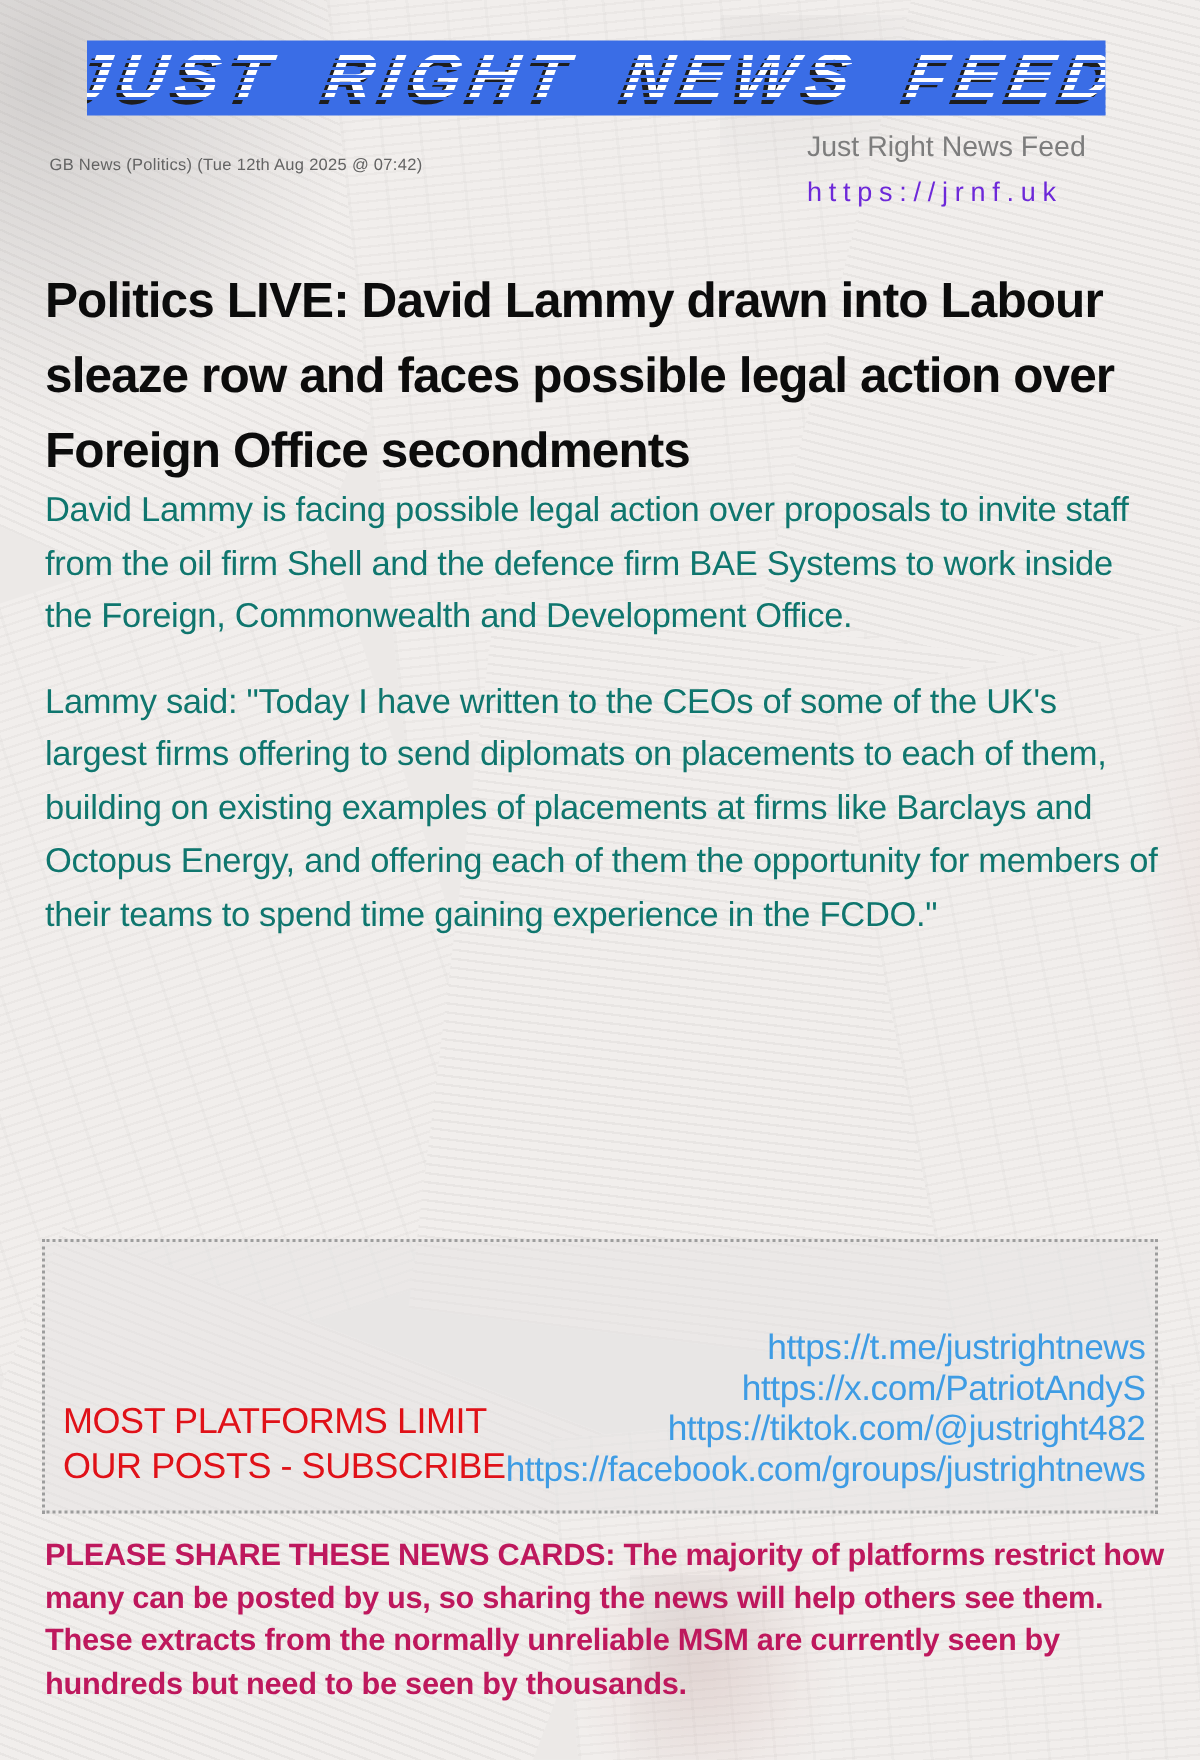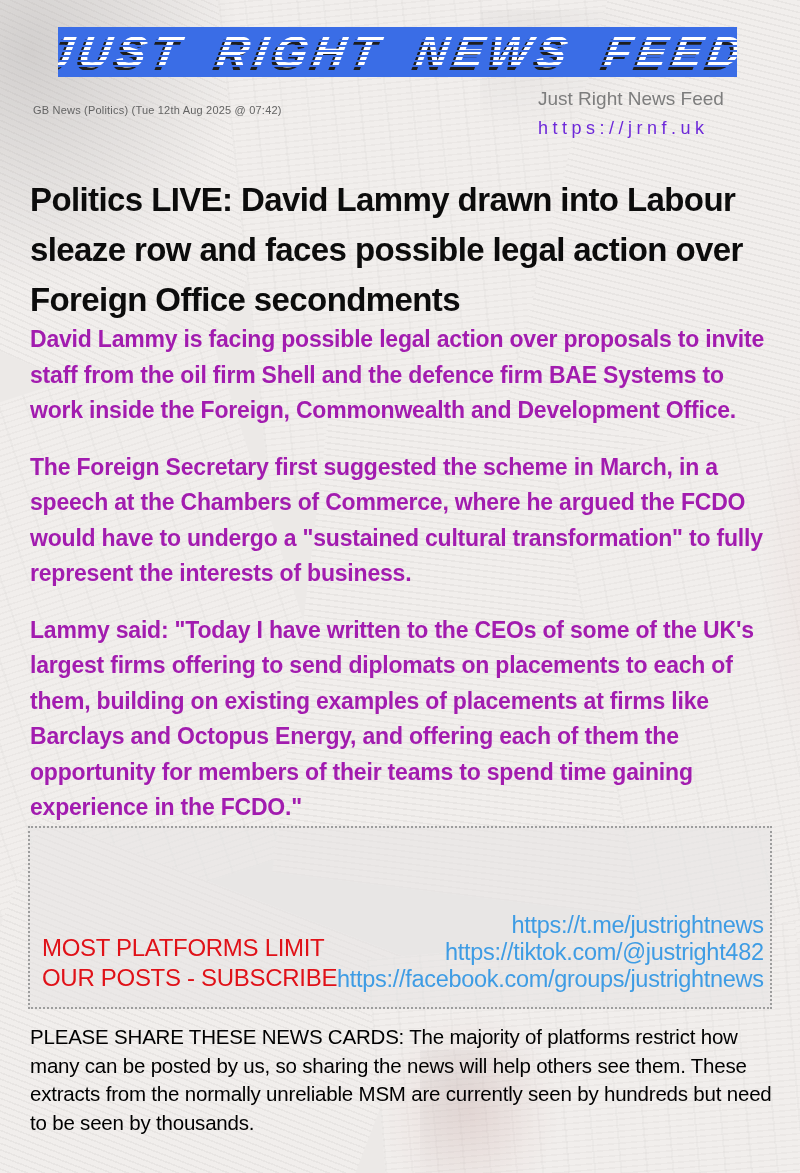--- a/index.html
+++ b/index.html
@@ -42,23 +42,22 @@
   .brand-name{font-size:19px;color:#7d7d7d;}
   .brand-url{font-size:18px;color:#6d28d9;letter-spacing:4.5px;margin-top:8px;}
   
   .headline{
     position:absolute;left:30px;top:153px;width:742px;z-index:2;
     font-size:33px;line-height:50px;font-weight:bold;color:#0c0c0c;
     letter-spacing:-0.6px;
   }
   .paragraphs{position:absolute;left:30px;top:322px;width:744px;z-index:2;}
   .para{
-    font-size:23px;line-height:35.5px;color:#a21caf;margin:0 0 21px 0;
+    font-size:23px;line-height:35.5px;color:#0f766e;margin:0 0 21px 0;
     letter-spacing:-0.2px;
-    font-weight:bold;
   }
   
   .promo-box{
     position:absolute;left:28px;top:826px;width:744px;height:183px;z-index:2;
     border:2px dotted #9d9d9d;background:rgba(230,228,227,0.55);
     box-sizing:border-box;display:flex;justify-content:space-between;
     padding:14px 14px 14px 12px;
   }
   .promo-messages{display:flex;flex-direction:column;justify-content:flex-end;}
   .promo-msg-line{
@@ -66,21 +65,21 @@
     letter-spacing:-0.3px;white-space:nowrap;
   }
   .promo-links{display:flex;flex-direction:column;justify-content:flex-end;text-align:right;}
   .promo-link{
     font-size:23.5px;line-height:27px;color:var(--link-blue);
     text-decoration:none;letter-spacing:-0.3px;white-space:nowrap;
   }
   
   .footer-note{
     position:absolute;left:30px;top:1023px;width:748px;z-index:2;
-    font-size:20.5px;line-height:28.5px;color:#000000;font-weight:400;
+    font-size:20.5px;line-height:28.5px;color:#be185d;font-weight:700;
     letter-spacing:-0.2px;
   }
 </style>
 </head>
 <body>
 
 <div class="bg">
   <div class="np np-lines" style="left:-60px;top:-40px;width:340px;height:420px;transform:rotate(24deg);"></div>
   <div class="np np-cols" style="left:240px;top:-80px;width:420px;height:560px;transform:rotate(-6deg);"></div>
   <div class="np np-lines" style="left:560px;top:-30px;width:320px;height:480px;transform:rotate(14deg);"></div>
@@ -107,29 +106,29 @@
 <div class="source-line">GB News (Politics) (Tue 12th Aug 2025 @ 07:42)</div>
 <div class="brand-block">
   <div class="brand-name">Just Right News Feed</div>
   <div class="brand-url">https://jrnf.uk</div>
 </div>
 
 <h1 class="headline">Politics LIVE: David Lammy drawn into Labour sleaze row and faces possible legal action over Foreign Office secondments</h1>
 
 <div class="paragraphs">
   <p class="para">David Lammy is facing possible legal action over proposals to invite staff from the oil firm Shell and the defence firm BAE Systems to work inside the Foreign, Commonwealth and Development Office.</p>
-  <p class="para">The Foreign Secretary first suggested the scheme in March, in a speech at the Chambers of Commerce, where he argued the FCDO would have to undergo a "sustained cultural transformation" to fully represent the interests of business.</p>
   <p class="para">Lammy said: "Today I have written to the CEOs of some of the UK's largest firms offering to send diplomats on placements to each of them, building on existing examples of placements at firms like Barclays and Octopus Energy, and offering each of them the opportunity for members of their teams to spend time gaining experience in the FCDO."</p>
 </div>
 
 <div class="promo-box">
   <div class="promo-messages">
     <div class="promo-msg-line">MOST PLATFORMS LIMIT</div>
     <div class="promo-msg-line">OUR POSTS - SUBSCRIBE</div>
   </div>
   <div class="promo-links">
     <a class="promo-link">https://t.me/justrightnews</a>
+    <a class="promo-link">https://x.com/PatriotAndyS</a>
     <a class="promo-link">https://tiktok.com/@justright482</a>
     <a class="promo-link">https://facebook.com/groups/justrightnews</a>
   </div>
 </div>
 
 <div class="footer-note">PLEASE SHARE THESE NEWS CARDS: The majority of platforms restrict how many can be posted by us, so sharing the news will help others see them. These extracts from the normally unreliable MSM are currently seen by hundreds but need to be seen by thousands.</div>
 
 </body></html>

